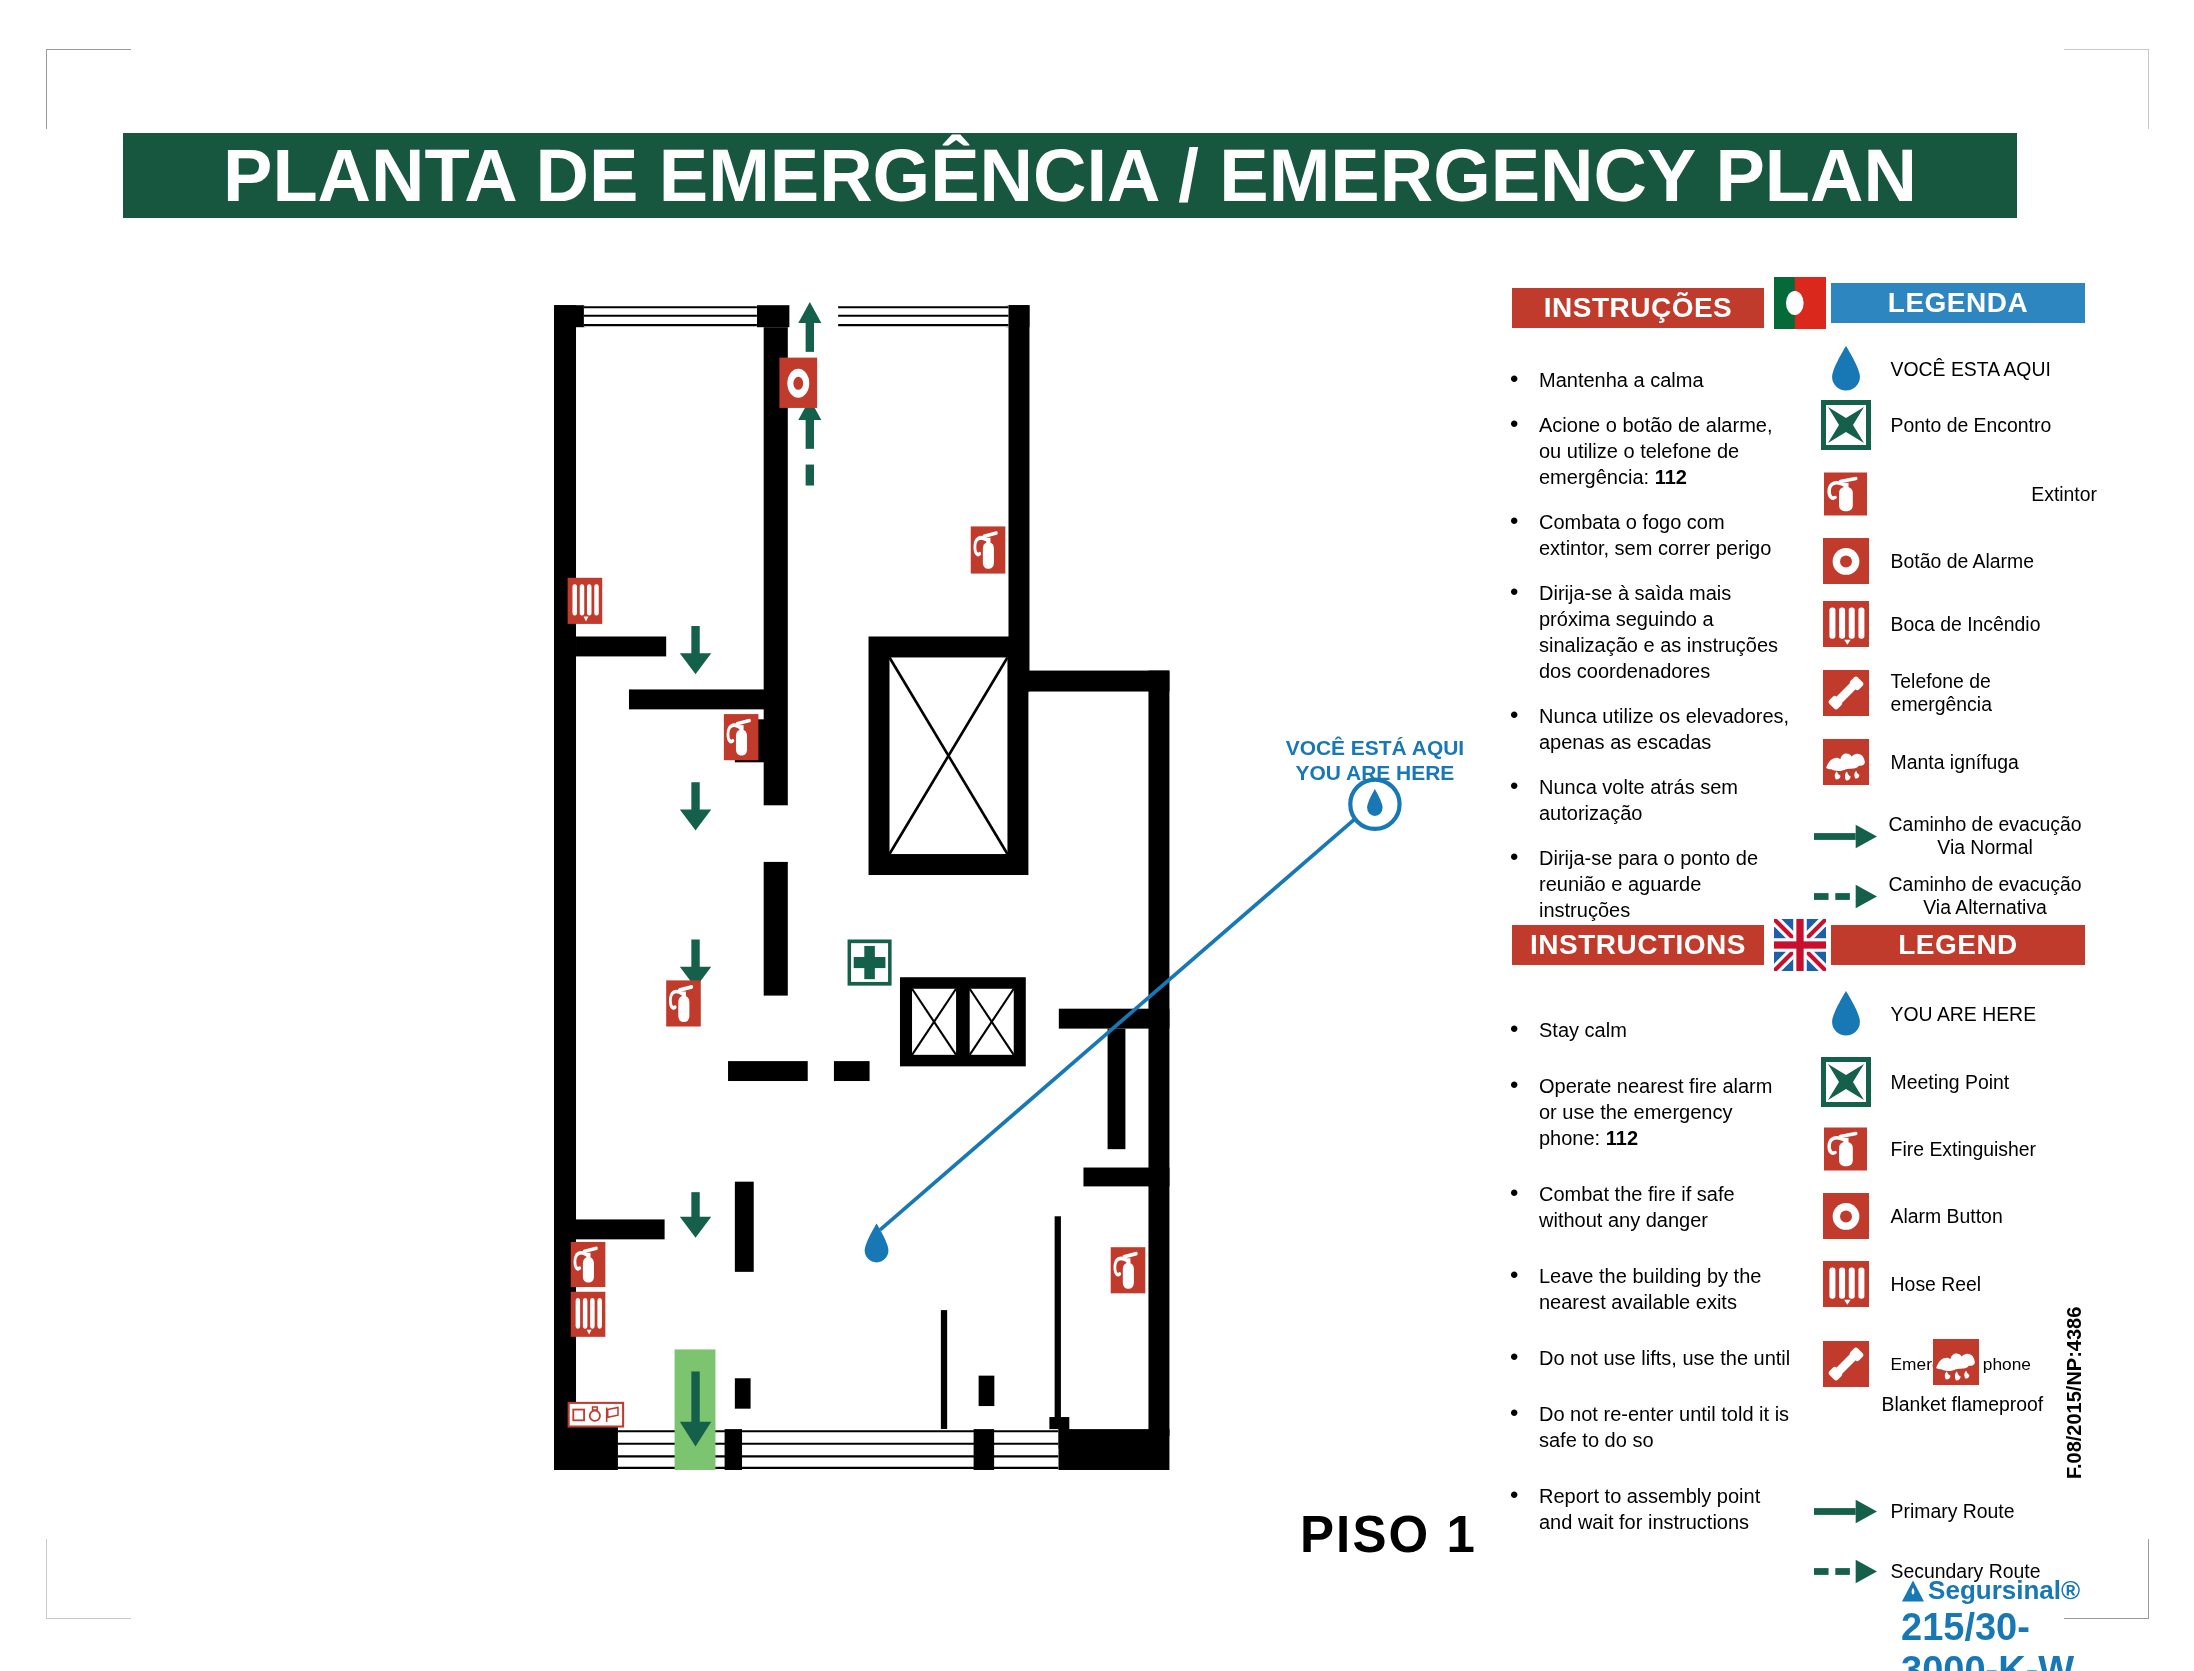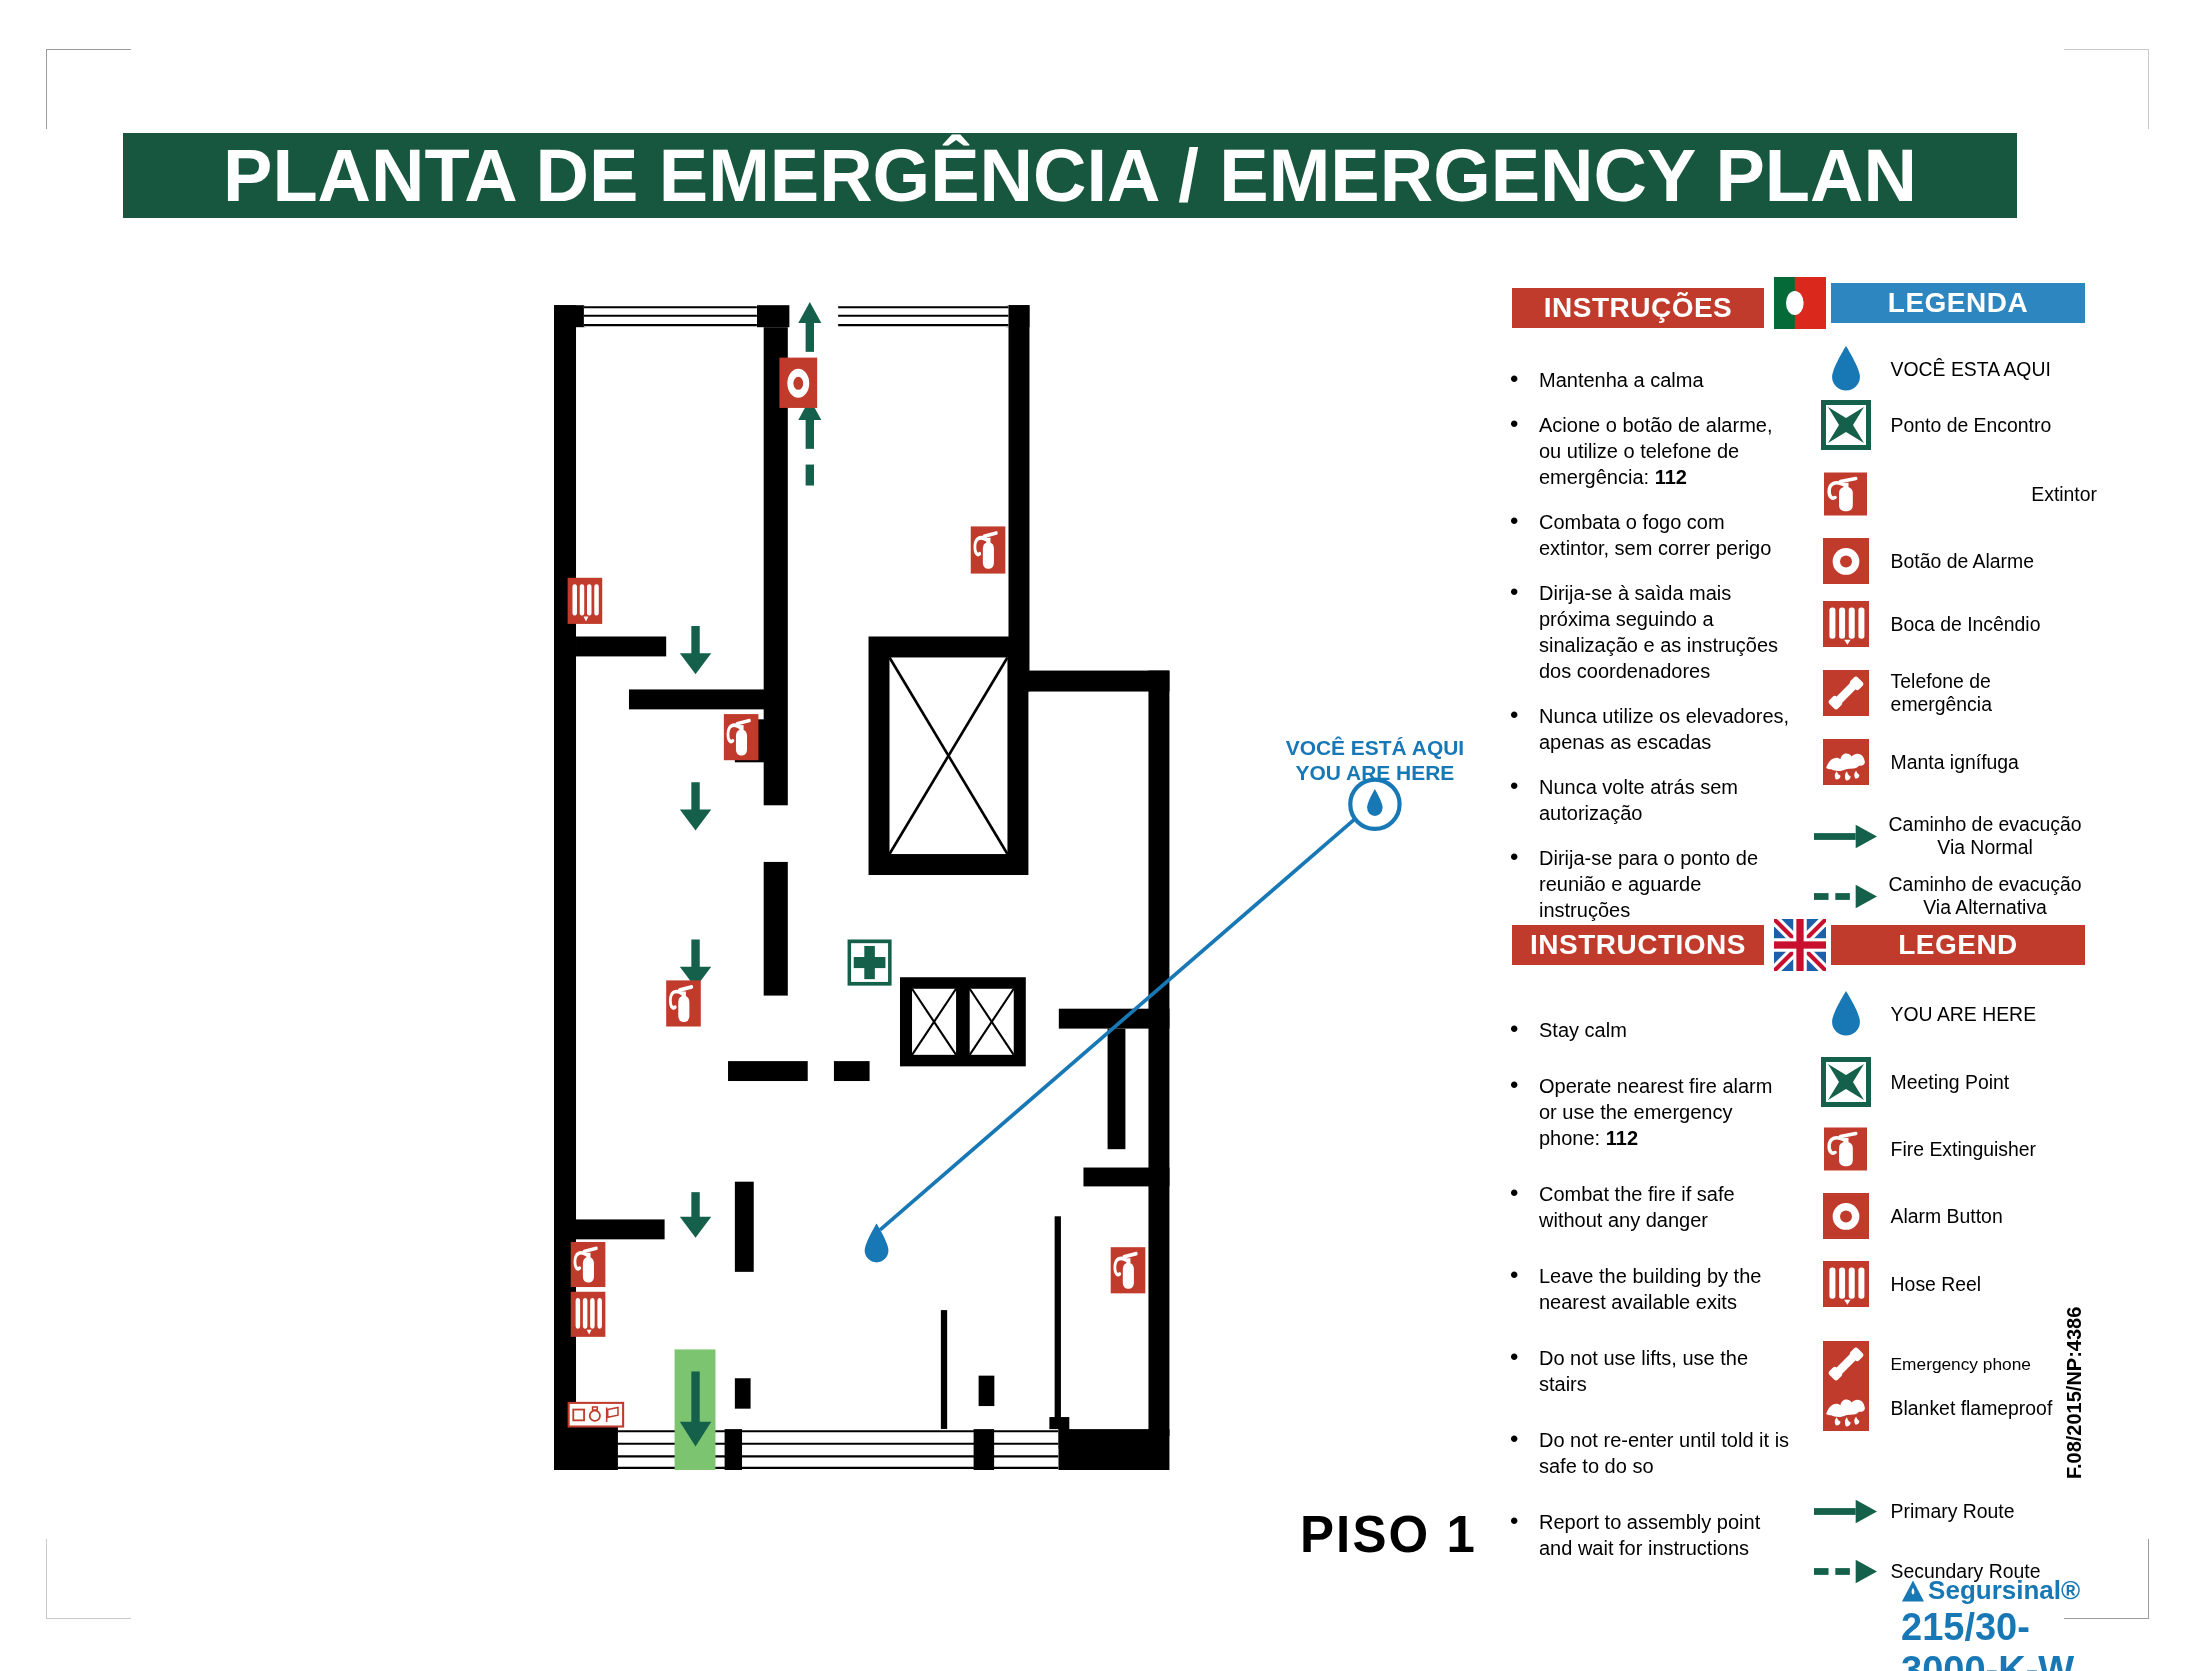--- a/index.html
+++ b/index.html
@@ -369,21 +369,21 @@
       <rect y="43" width="100" height="14" fill="#c8102e"></rect>
   </svg>
 </div>
 <div class="hdr red" style="left:1831px;top:925px;width:254px;">LEGEND</div>
 
 <ul class="instr en abs" style="left:1509px;top:1017px;">
   <li><span>Stay calm</span><b></b></li>
   <li><span>Operate nearest fire alarm or use the emergency phone: </span><b>112</b></li>
   <li><span>Combat the fire if safe without any danger</span><b></b></li>
   <li><span>Leave the building by the nearest available exits</span><b></b></li>
-  <li><span>Do not use lifts, use the stairs</span><b></b></li>
+  <li><span>Do not use lifts, use the until</span><b></b></li>
   <li><span>Do not re-enter until told it is safe to do so</span><b></b></li>
   <li><span>Report to assembly point and wait for instructions</span><b></b></li>
 </ul>
 
 <div class="lrow" style="top:980px;">
   <span class="licon">
       <svg viewBox="0 0 70 100" width="34" height="48">
         <use href="#i-drop"></use>
       </svg>
     </span>
@@ -422,21 +422,21 @@
   <span class="llabel">Hose Reel</span>
   </div>
 <div class="lrow" style="top:1330px;">
   <span class="licon">
       <svg viewBox="0 0 100 100" width="46" height="48">
         <use href="#i-phone"></use>
       </svg>
     </span>
   <span class="llabel small">Emergency phone</span>
   </div>
-<div class="lrow" style="top:1374px;">
+<div class="lrow" style="top:1330px;flex-direction:column;">
   <span class="licon">
       <svg viewBox="0 0 100 100" width="46" height="48">
         <use href="#i-blanket"></use>
       </svg>
     </span>
   <span class="llabel">Blanket flameproof</span>
   </div>
 <div class="lrow" style="top:1477px;">
   <span class="licon">
     <svg viewBox="0 0 130 60" width="68" height="31">

